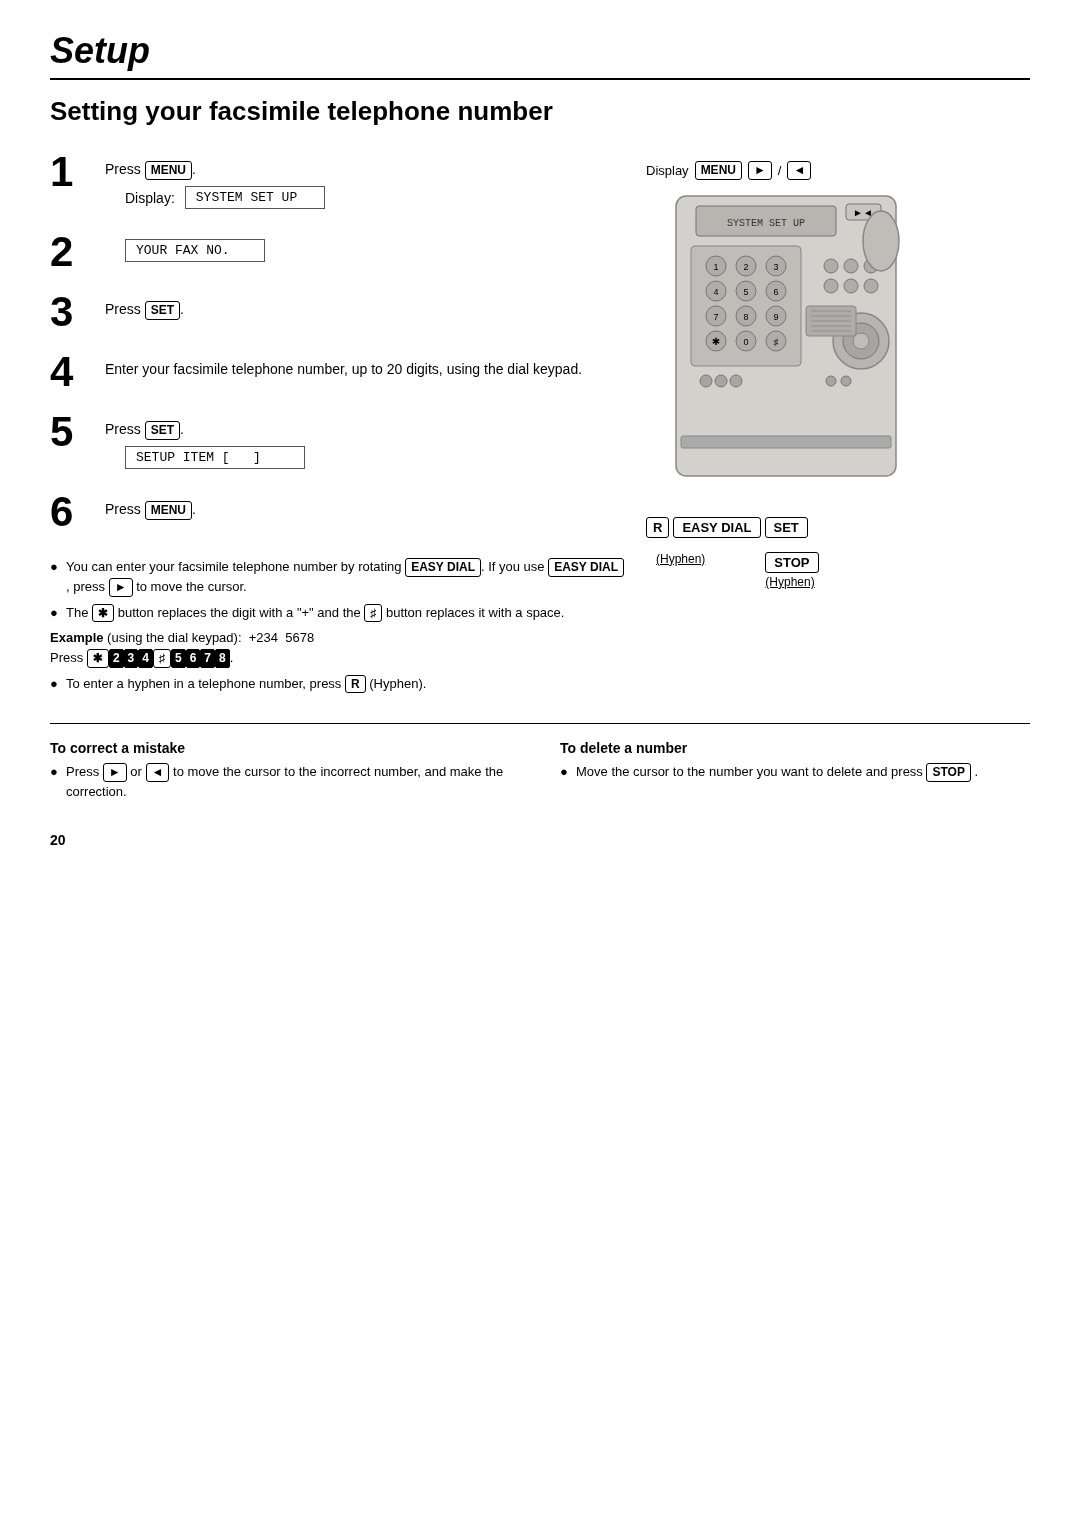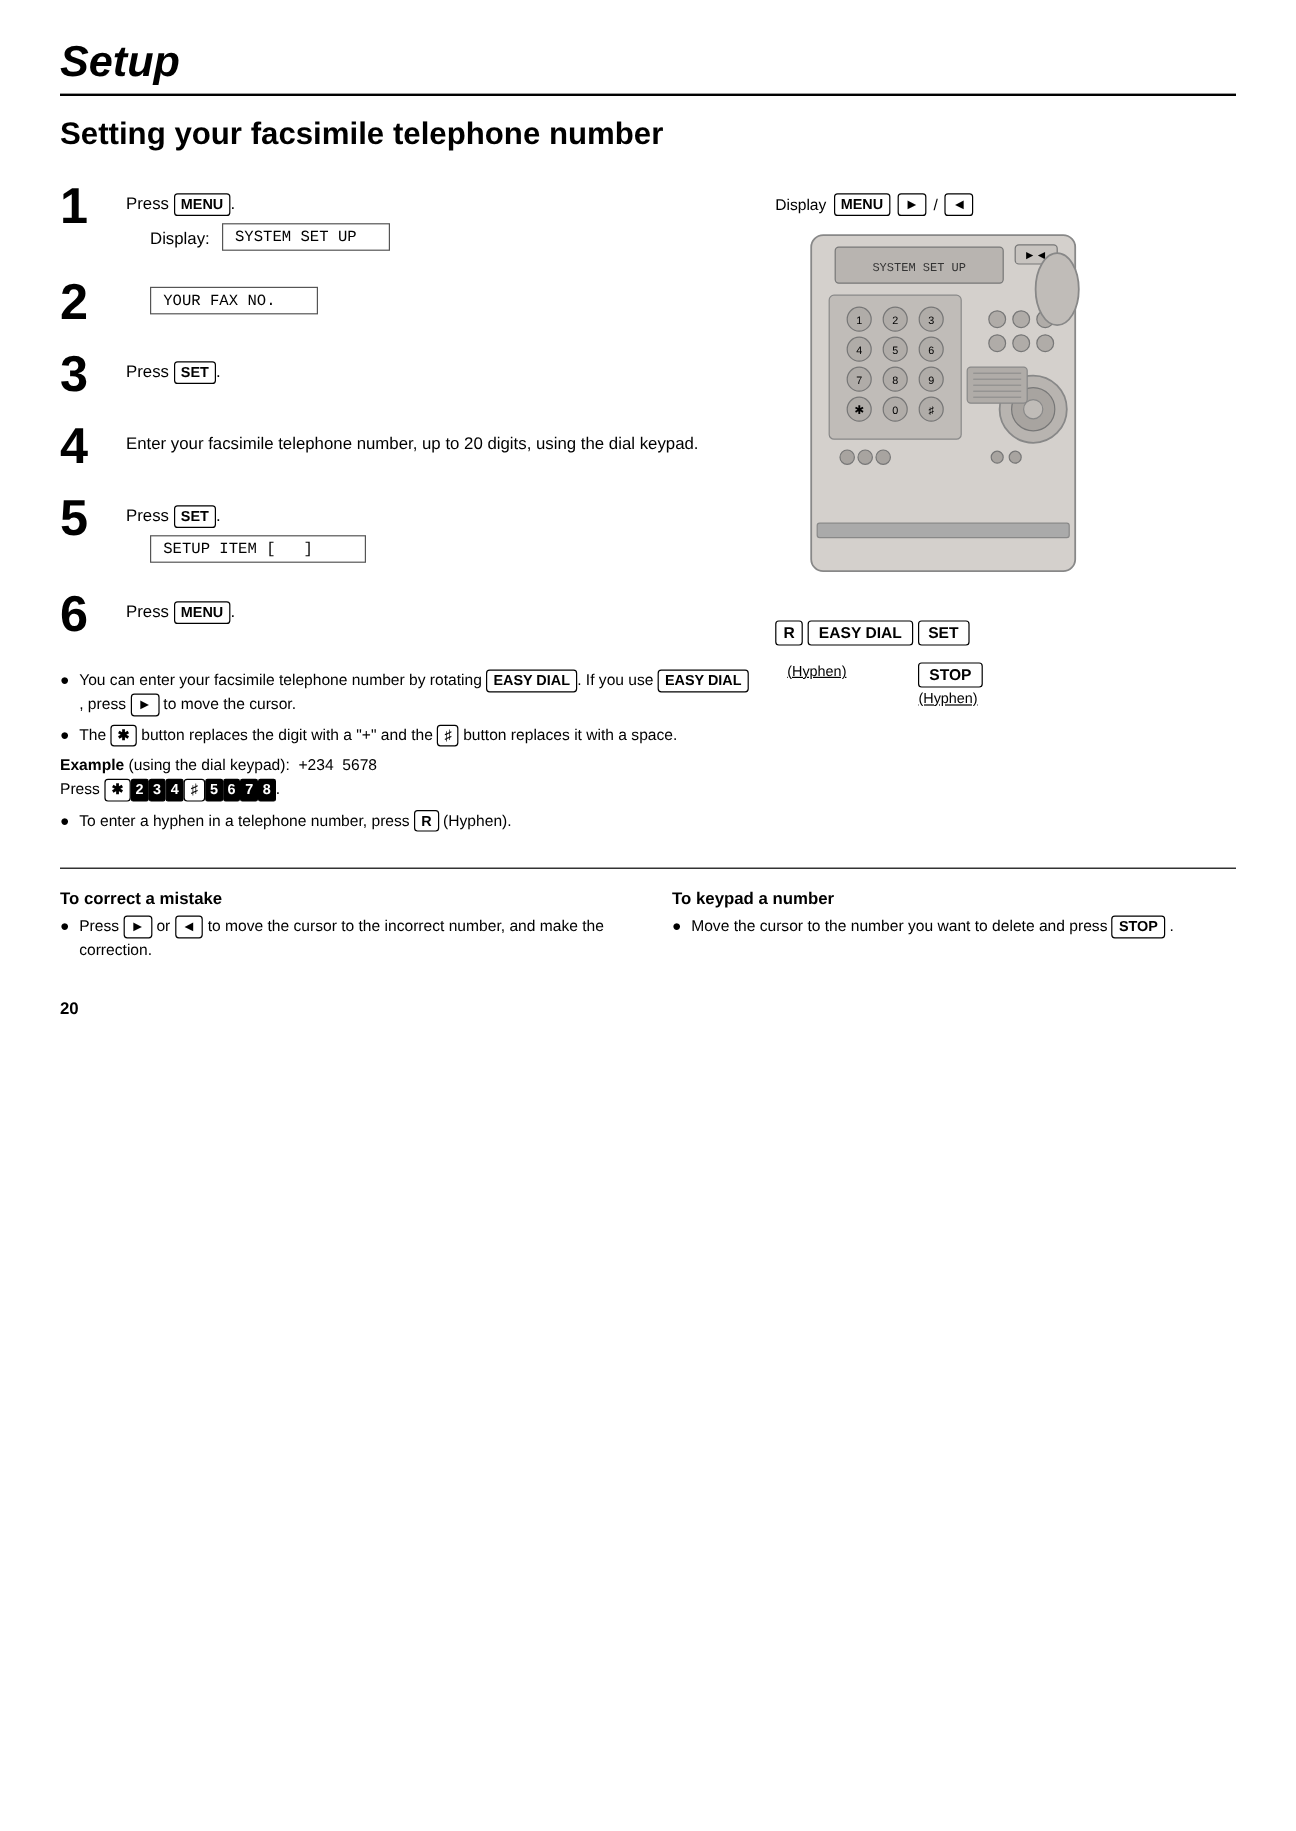--- a/index.html
+++ b/index.html
@@ -422,21 +422,21 @@
 
 <div class="bottom-section">
   <div class="bottom-col">
     <div class="bottom-col-title">To correct a mistake</div>
     <div class="bottom-col-item">
       <span class="bullet">●</span>
       <span>Press <span class="inline-key">►</span> or <span class="inline-key">◄</span> to move the cursor to the incorrect number, and make the correction.</span>
     </div>
   </div>
   <div class="bottom-col">
-    <div class="bottom-col-title">To keypad a number</div>
+    <div class="bottom-col-title">To delete a number</div>
     <div class="bottom-col-item">
       <span class="bullet">●</span>
       <span>Move the cursor to the number you want to delete and press <span class="inline-key">STOP</span> .</span>
     </div>
   </div>
 </div>
 
 <div class="page-number">20</div>
 
 </body></html>

